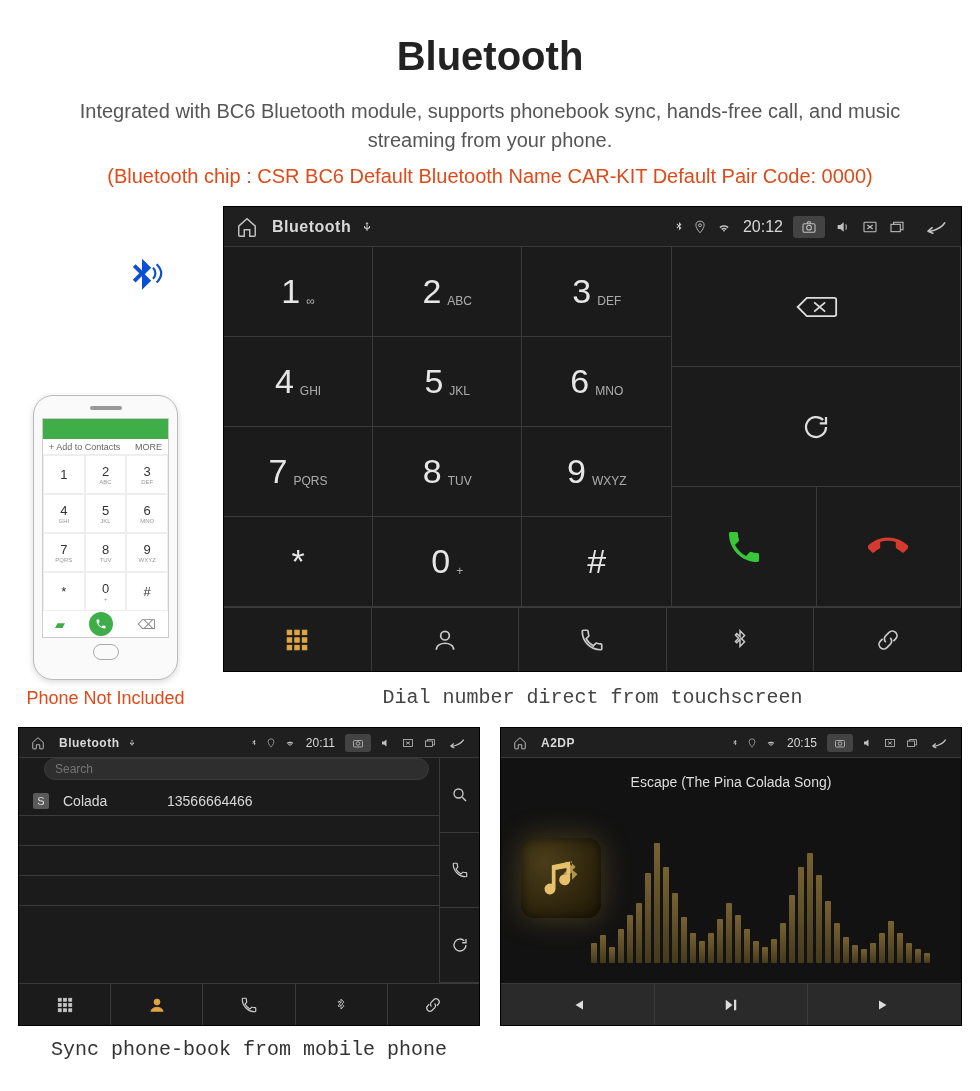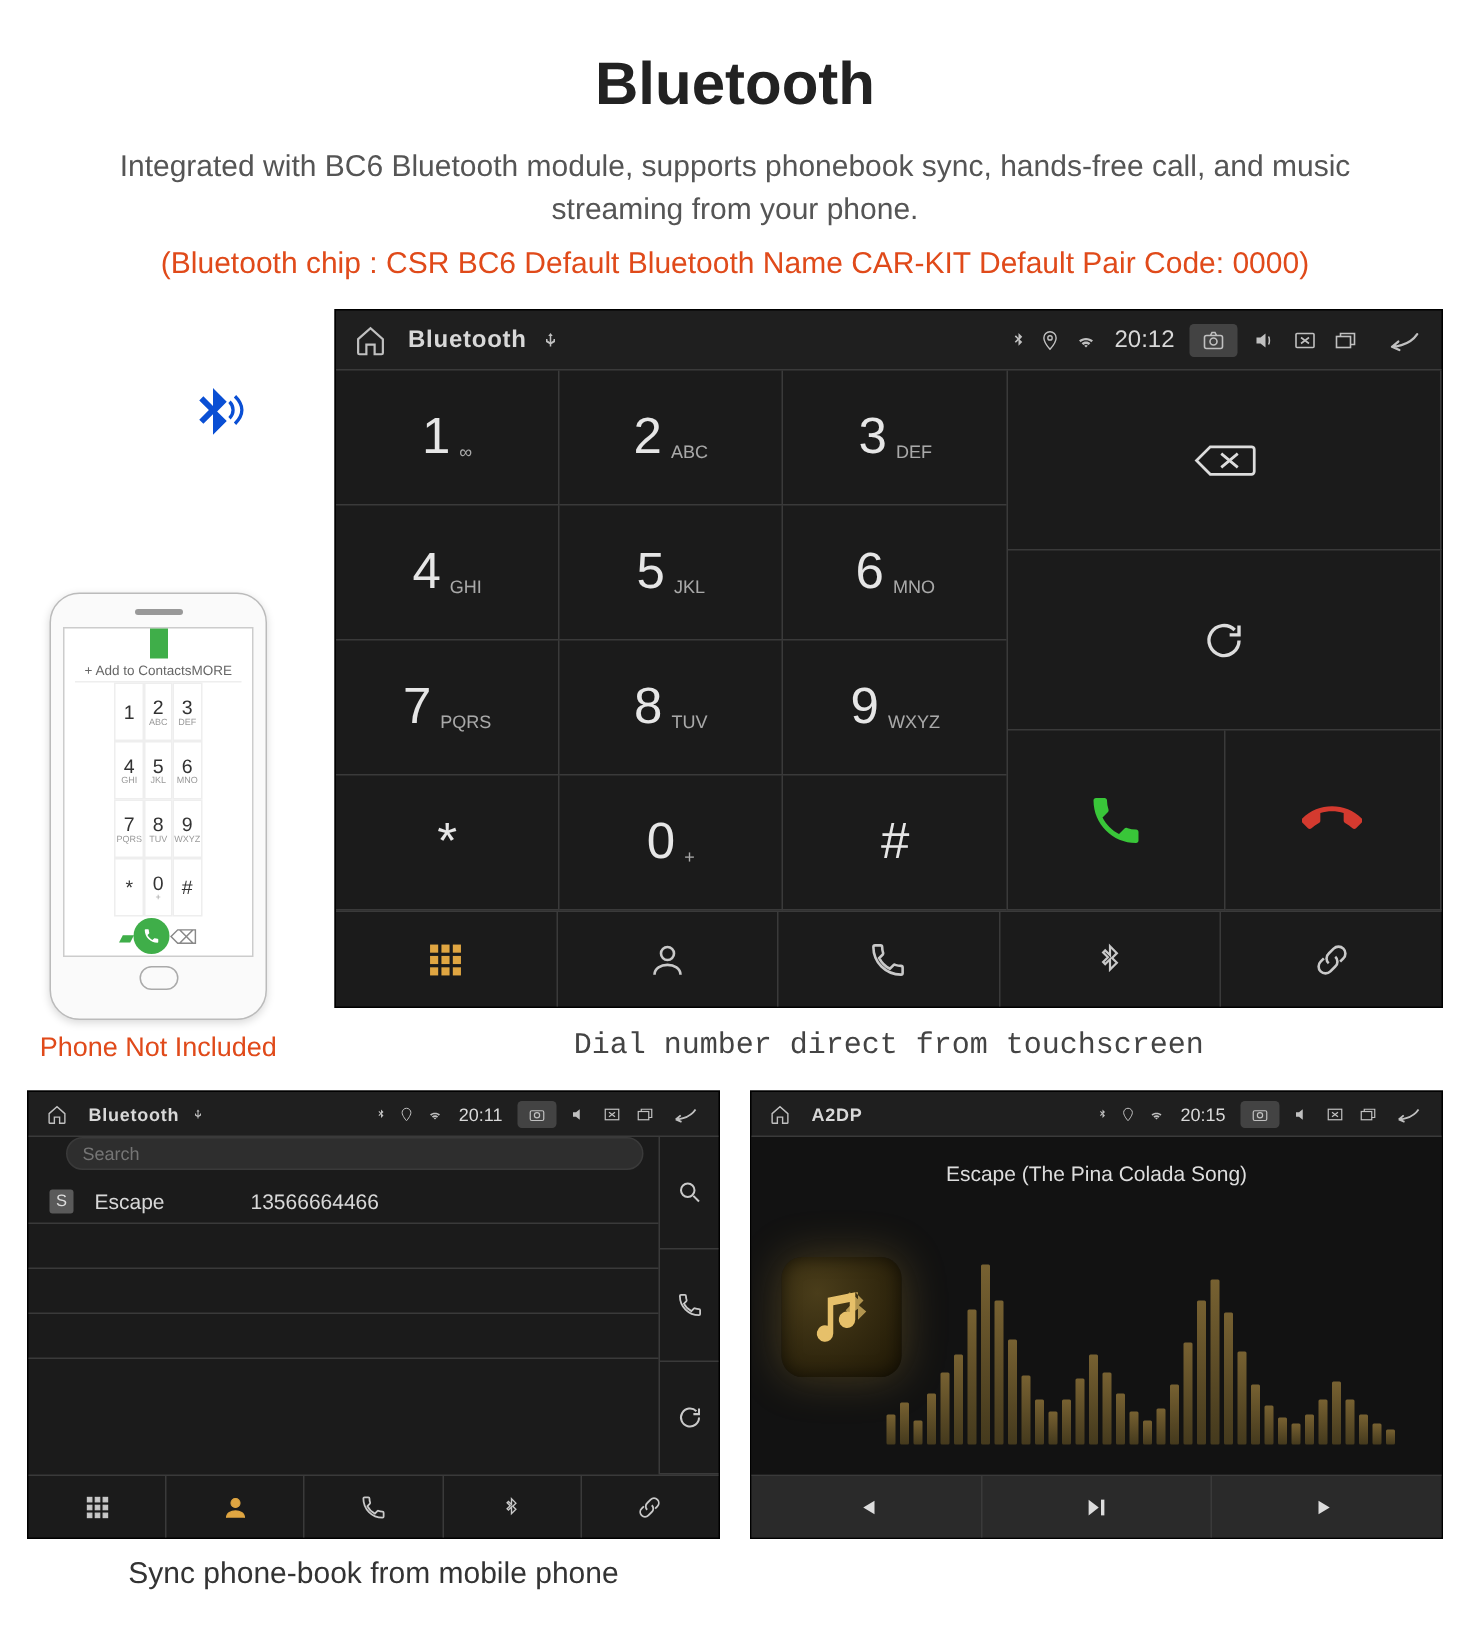--- a/index.html
+++ b/index.html
@@ -43,21 +43,21 @@
 
   .dialer-col { flex:1; }
   .caption-dialer { text-align:center; font-size:20px; color:#444; margin-top:14px;font-family:Liberation Mono, monospace; }
 
   .row2 {
     display: flex;
     gap: 20px;
     margin: 18px 18px 0 18px;
   }
   .panel-small { flex:1; display:flex; flex-direction:column; }
-  .panel-caption { text-align:center; font-size:20px; color:#333; margin-top:10px; line-height:1.35; }
+  .panel-caption { text-align:center; font-size:20px; color:#333; margin-top:10px; line-height:1.35;font-family:Liberation Mono, monospace; }
 
   
   .device {
     background:#1b1b1b;
     color:#d8d8d8;
     border:1px solid #000;
   }
   .statusbar {
     height: 40px;
     background: rgba(255,255,255,0.02);
@@ -193,21 +193,21 @@
     width:145px; height:285px;
     border:1px solid #bbb; border-radius:20px;
     background:#fafafa;
     position:relative;
     display:flex; flex-direction:column; align-items:center;
     box-shadow:0 2px 6px rgba(0,0,0,0.15);
   }
   .mockphone .speaker { width:32px; height:4px; background:#999; border-radius:2px; margin-top:10px; }
   .mockphone .screen {
     width:127px; height:220px; background:#fff; border:1px solid #ccc; margin-top:8px;
-    display:flex; flex-direction:column;align-items:center;
+    display:flex; flex-direction:column;
   }
   .mockphone .homebtn { width:26px; height:16px; border:1px solid #aaa; border-radius:10px; margin-top:6px; }
   .mp-top { height:20px; background:#3fae49; color:#fff; font-size:9px; display:flex; align-items:center; padding:0 6px; }
   .mp-title { height:16px; font-size:9px; display:flex; align-items:center; padding:0 6px; justify-content:space-between; color:#666; border-bottom:1px solid #eee; }
   .mp-keypad { flex:1; display:grid; grid-template-columns:repeat(3,1fr); }
   .mp-key { border:0.5px solid #eee; display:flex; flex-direction:column; align-items:center; justify-content:center; font-size:13px; color:#333; }
   .mp-key .s { font-size:6px; color:#999; }
   .mp-bottom { height:26px; display:flex; align-items:center; justify-content:space-around; }
   .mp-call { width:24px; height:24px; border-radius:50%; background:#3fae49; display:flex; align-items:center; justify-content:center; }
 
@@ -552,21 +552,21 @@
             </svg>
           </span>
       </div>
       <div class="phonebook-mid">
         <div class="phonebook-list">
           <div class="search-row">
             <input class="search-input" placeholder="Search" style="">
           </div>
           <div class="contact-row">
             <span class="badge">S</span>
-            <span style="min-width:90px;">Escape</span>
+            <span style="min-width:90px;">Colada</span>
             <span>13566664466</span>
           </div>
           <div class="contact-row"></div>
           <div class="contact-row"></div>
           <div class="contact-row"></div>
           <div class="contact-row" style="border-bottom:none;"></div>
         </div>
         <div class="right-icon-col">
           <div class="ic">
               <svg width="18" height="18" viewBox="0 0 24 24" fill="none" stroke="#c9c9c9" stroke-width="1.8">

